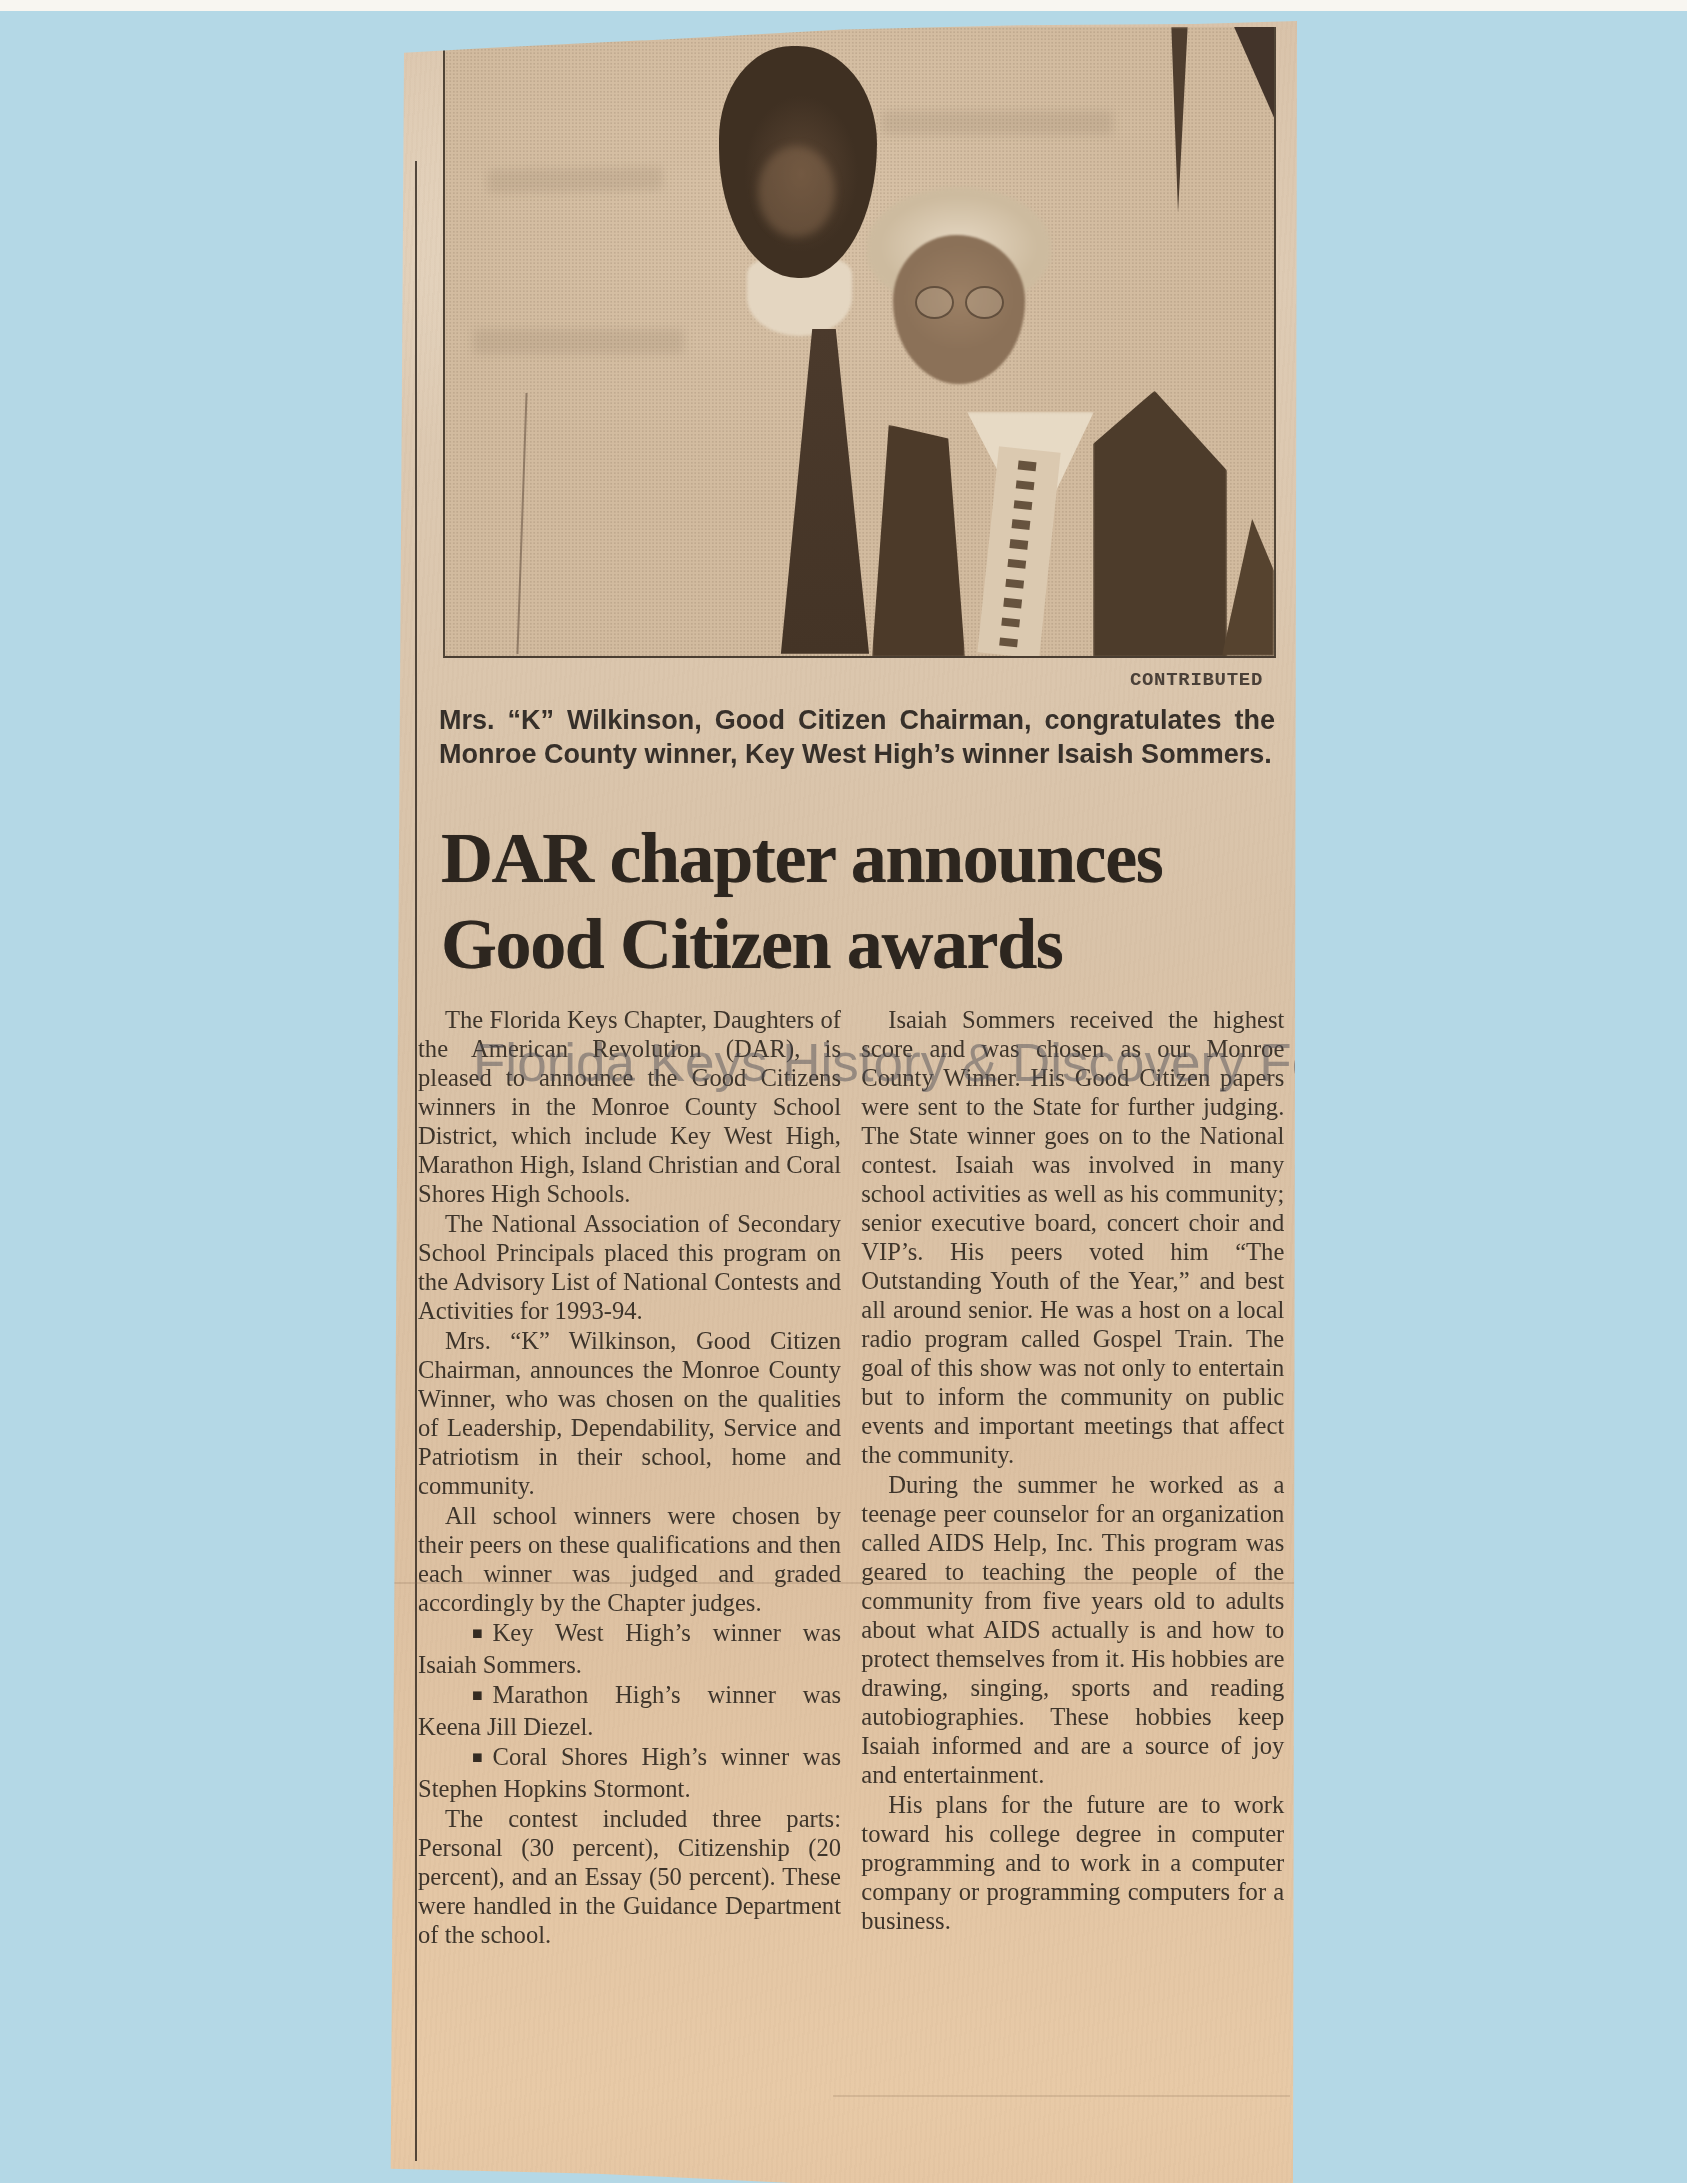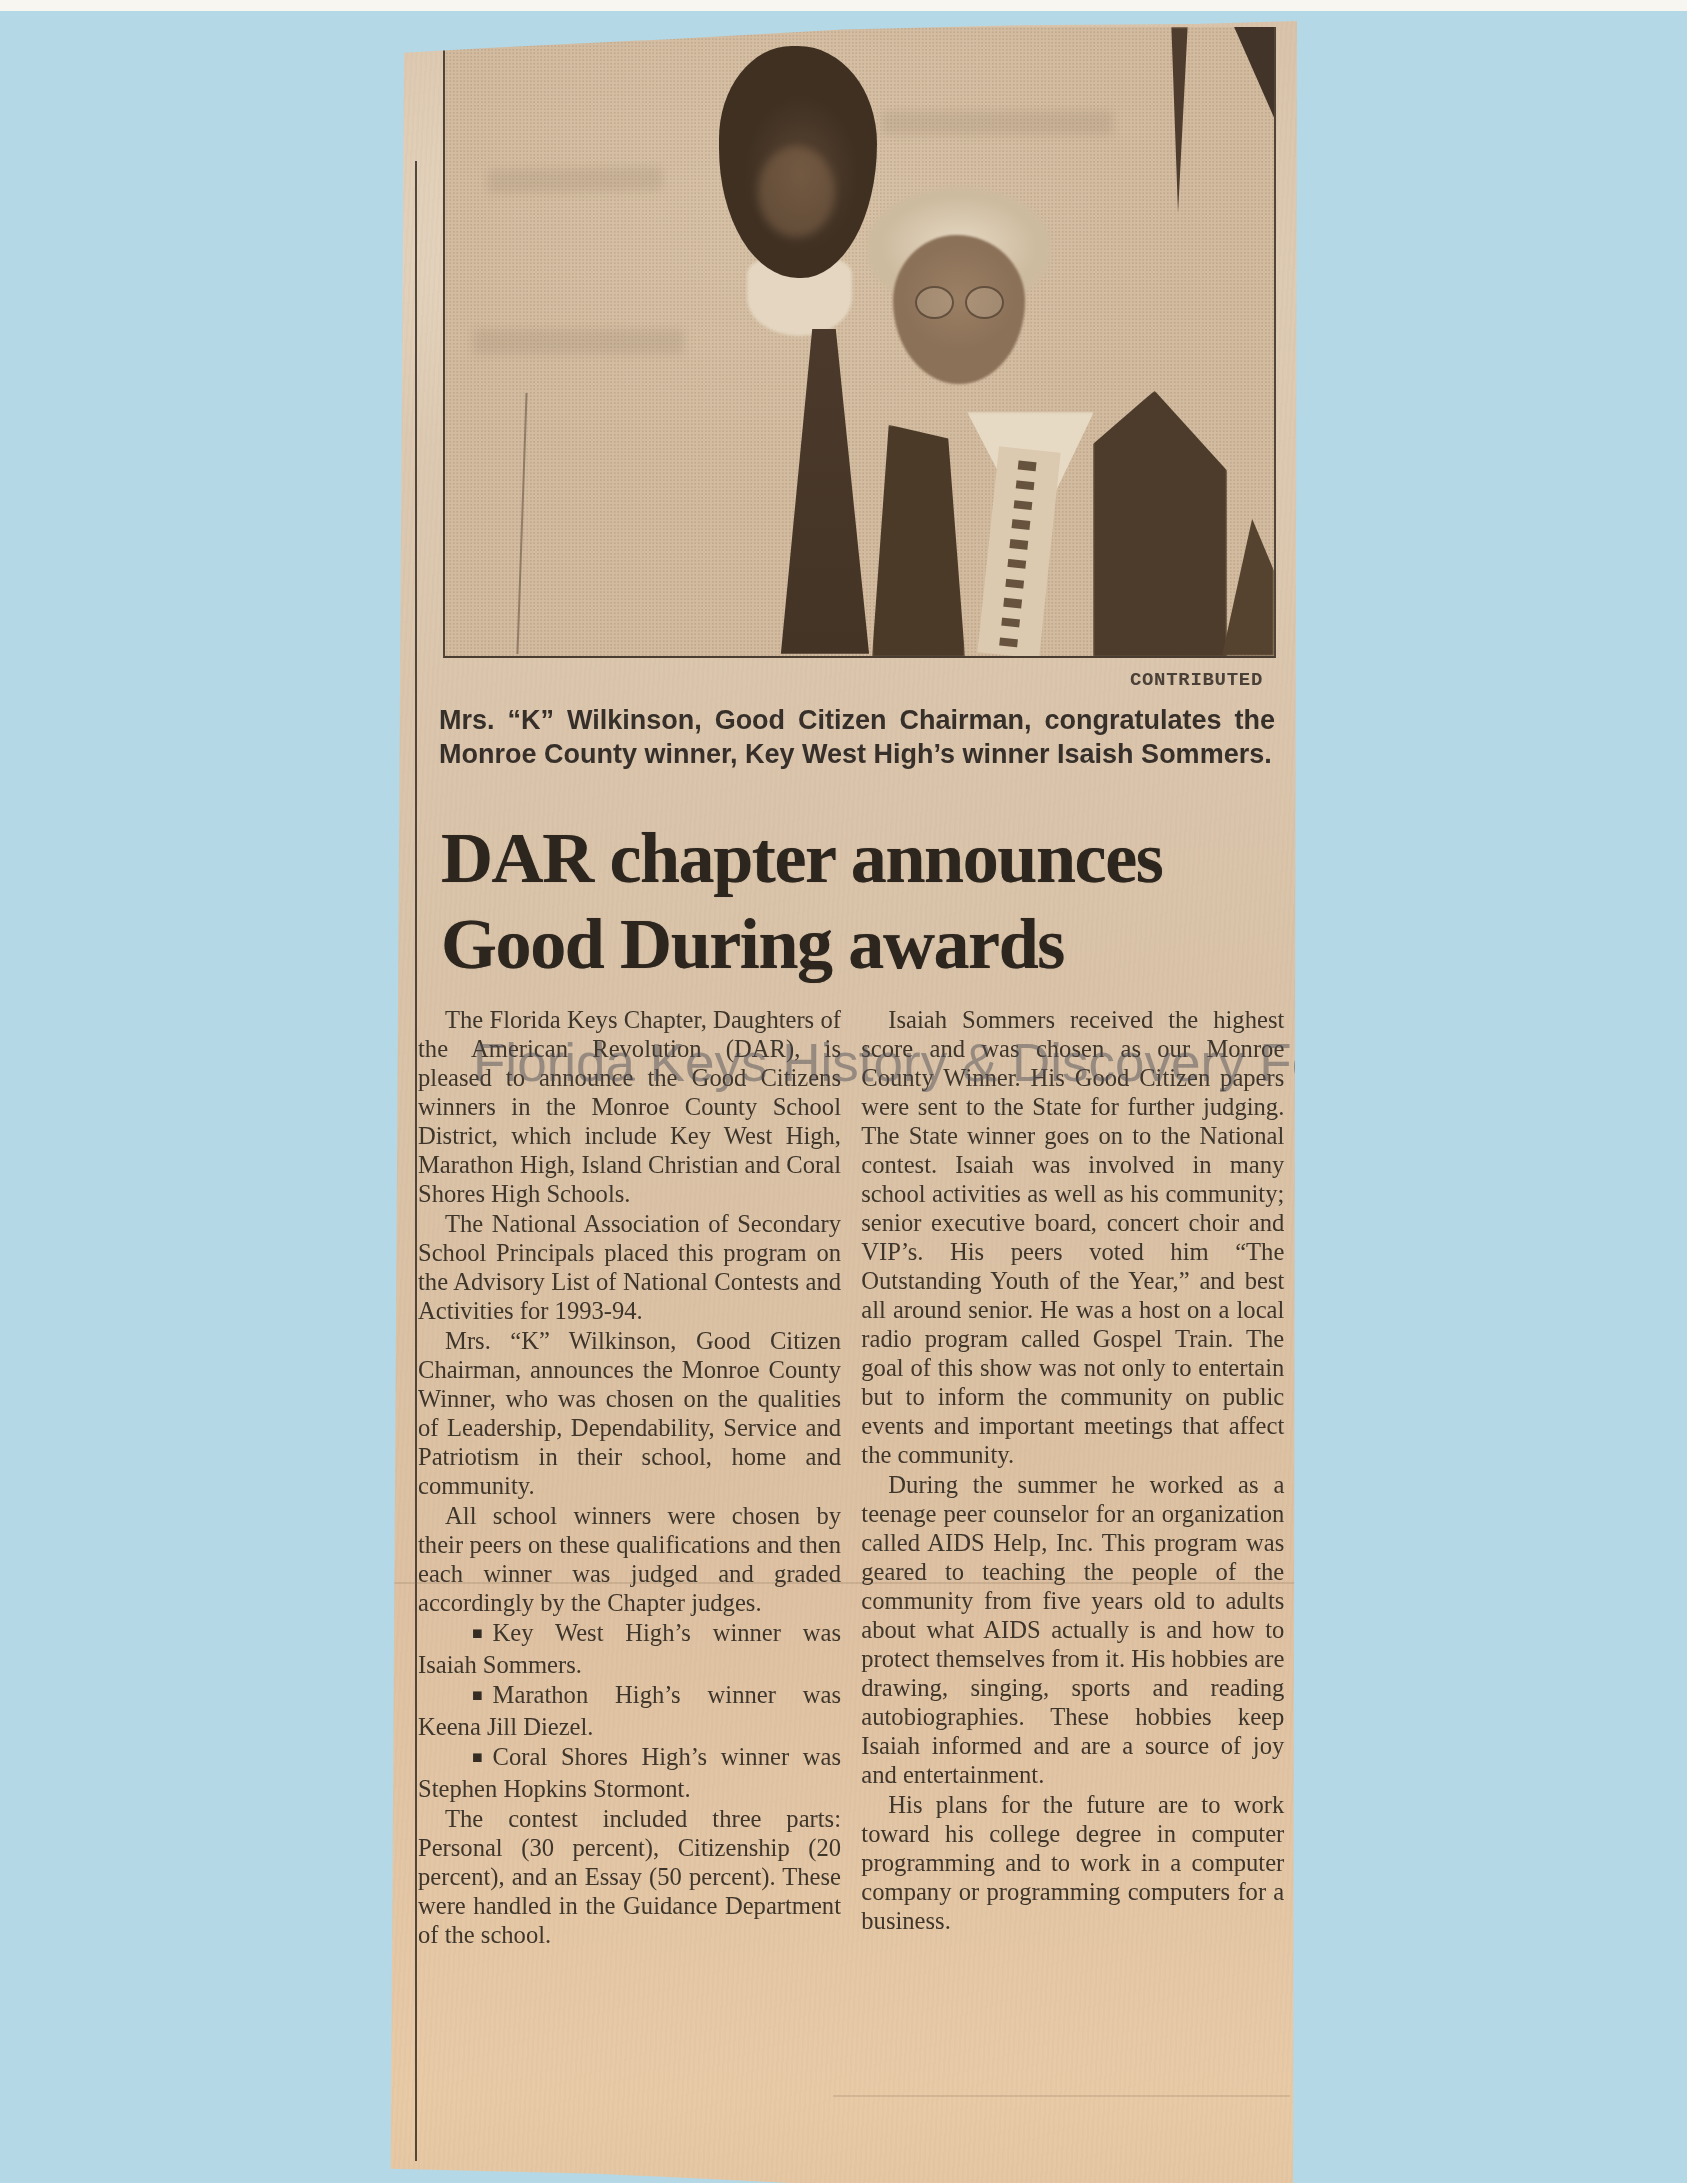--- a/index.html
+++ b/index.html
@@ -172,21 +172,21 @@
       </div>
       <div class="dark-corner"></div>
     </div>
 
     <div class="credit">CONTRIBUTED</div>
 
     <div class="caption">Mrs. “K” Wilkinson, Good Citizen Chairman, congratulates the Monroe County winner, Key West High’s winner Isaish Sommers.</div>
 
     <div class="headline">
       <div>DAR chapter announces</div>
-      <div>Good During awards</div>
+      <div>Good Citizen awards</div>
     </div>
 
     <div class="columns">
       <div class="col">
         <p>The Florida Keys Chapter, Daughters of the American Revolution (DAR), is pleased to announce the Good Citizens winners in the Monroe County School District, which include Key West High, Marathon High, Island Christian and Coral Shores High Schools.</p>
         <p>The National Association of Secondary School Principals placed this program on the Advisory List of National Contests and Activities for 1993-94.</p>
         <p>Mrs. “K” Wilkinson, Good Citizen Chairman, announces the Monroe County Winner, who was chosen on the qualities of Leadership, Dependability, Service and Patriotism in their school, home and community.</p>
         <p>All school winners were chosen by their peers on these qualifications and then each winner was judged and graded accordingly by the Chapter judges.</p>
         <p><span class="bullet-sq">■</span><span>Key West High’s winner was Isaiah Sommers.</span></p>
         <p><span class="bullet-sq">■</span><span>Marathon High’s winner was Keena Jill Diezel.</span></p>

